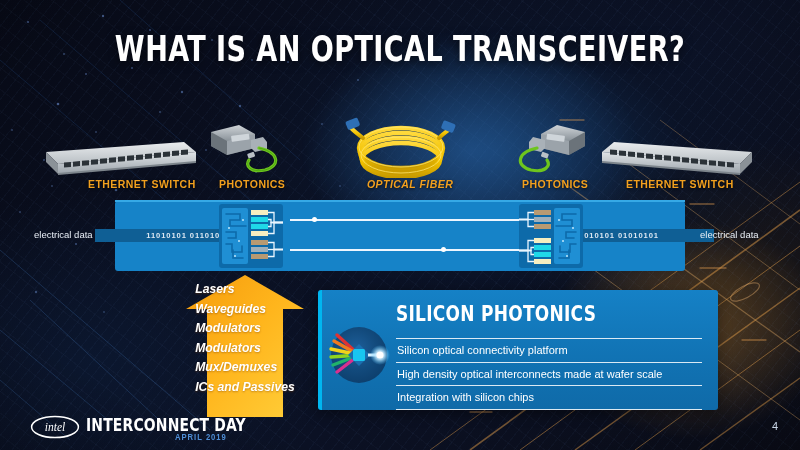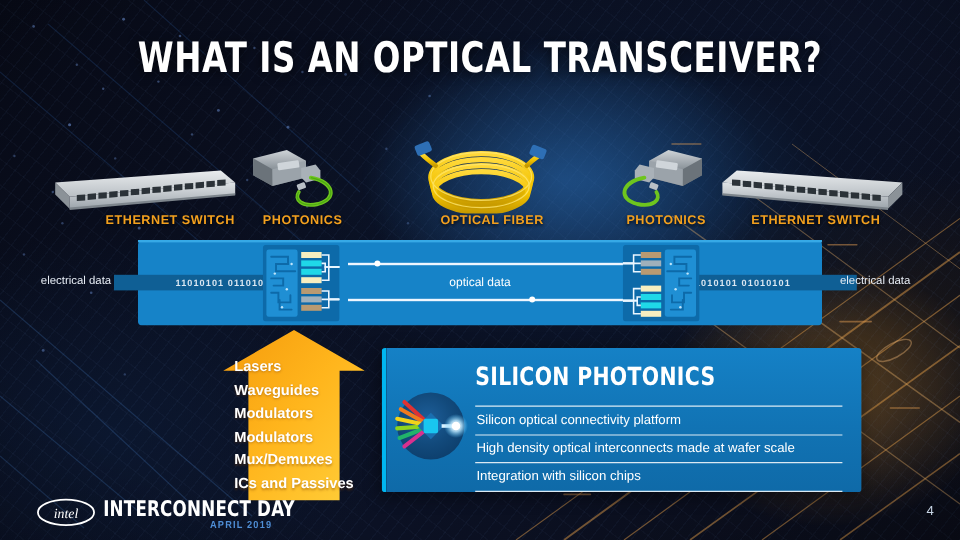--- a/index.html
+++ b/index.html
@@ -69,21 +69,21 @@
   .optline{position:absolute;height:1.6px;background:#eef6ff;}
   .optdot{position:absolute;width:5px;height:5px;border-radius:50%;background:#ffffff;}
 
   
   .arrow{position:absolute;left:186px;top:275px;width:118px;height:142px;}
   .arrow-list{position:absolute;left:186px;top:275px;width:118px;height:142px;
     display:flex;flex-direction:column;align-items:center;justify-content:flex-end;
     padding-bottom:4px;box-sizing:border-box;}
   .arrow-list li{list-style:none;color:#ffffff;font-size:12.2px;font-weight:700;
     line-height:19.5px;white-space:nowrap;text-shadow:0 1px 2px rgba(120,60,0,.45);}
-  .arrow-list ul{margin:0;padding:0;}
+  .arrow-list ul{margin:16px;padding:0;font-style:italic;}
 
   
   .sp{position:absolute;left:318px;top:290px;width:396px;height:120px;
       background:linear-gradient(180deg,#1581c6 0%,#1173b4 55%,#0f6aa8 100%);
       border-left:4px solid #00b6f0;border-radius:3px;
       box-shadow:0 3px 14px rgba(0,0,0,.45);}
   .sp-icon{position:absolute;left:326px;top:322px;width:66px;height:66px;}
   .sp-title{position:absolute;left:396px;top:302px;color:#ffffff;font-size:21px;
     font-weight:700;letter-spacing:.3px;
     font-family:"Liberation Sans Narrow","DejaVu Sans Condensed","Liberation Sans",sans-serif;
@@ -341,21 +341,21 @@
           <rect x="143" y="30.6" width="7" height="5" transform="skewY(-4.2)"></rect>
         </g>
         <polygon points="20,43 158,31 158,33 20,45" fill="#7d858c"></polygon>
       </g>
     </svg>
   </div>
 
   <div class="labels">
     <div class="lbl" style="left:88px;">ETHERNET SWITCH</div>
     <div class="lbl" style="left:219px;">PHOTONICS</div>
-    <div class="lbl" style="left:367px;">OPTICAL FIBER</div>
+    <div class="lbl" style="left:367px;font-style:italic;">OPTICAL FIBER</div>
     <div class="lbl" style="left:522px;">PHOTONICS</div>
     <div class="lbl" style="left:626px;">ETHERNET SWITCH</div>
   </div>
 
   <div class="band">
     <div class="band-edge"></div>
   </div>
 
   <div class="binbar left">
     <span>11010101  01101011</span>
@@ -364,21 +364,20 @@
     <span>01010101  01010101</span>
   </div>
 
   <div class="elec-l">electrical data</div>
   <div class="elec-r">electrical data</div>
 
   <div class="optline" style="left:290px;top:219px;width:230px;"></div>
   <div class="optline" style="left:290px;top:249px;width:230px;"></div>
   <div class="optdot" style="left:312px;top:217px;"></div>
   <div class="optdot" style="left:441px;top:247px;"></div>
-  <div class="optical-data">optical data</div>
 
   <svg style="position:absolute;left:219px;top:204px;" width="64" height="64" viewBox="0 0 64 64">
     <rect x="0" y="0" width="64" height="64" rx="3" fill="#0d6aa9"></rect>
     <rect x="3" y="4" width="26" height="56" rx="2" fill="#1f8fd4"></rect>
     <g stroke="#0d6aa9" stroke-width="1.6" fill="none" stroke-linecap="round">
       <path d="M7 10 h14 v6 h-10 v6 h16"></path>
       <path d="M7 28 h10 v6 h-8"></path>
       <path d="M7 40 h6 v8 h10 v-6"></path>
       <path d="M14 46 v8 h10"></path>
     </g>

